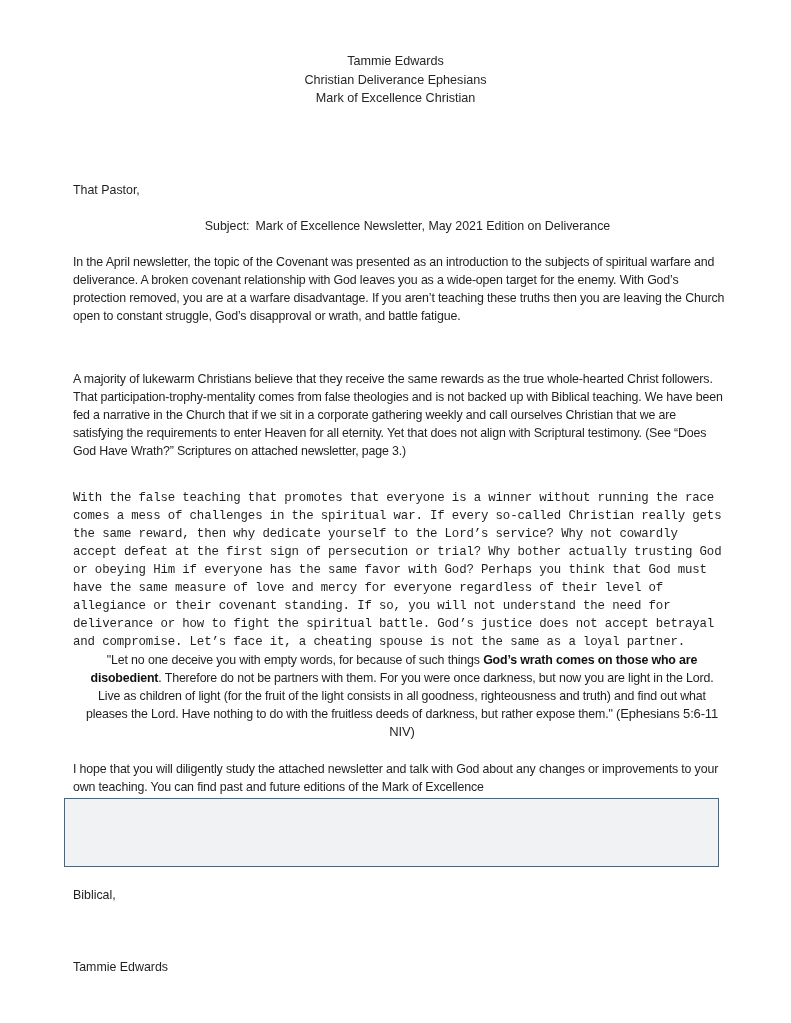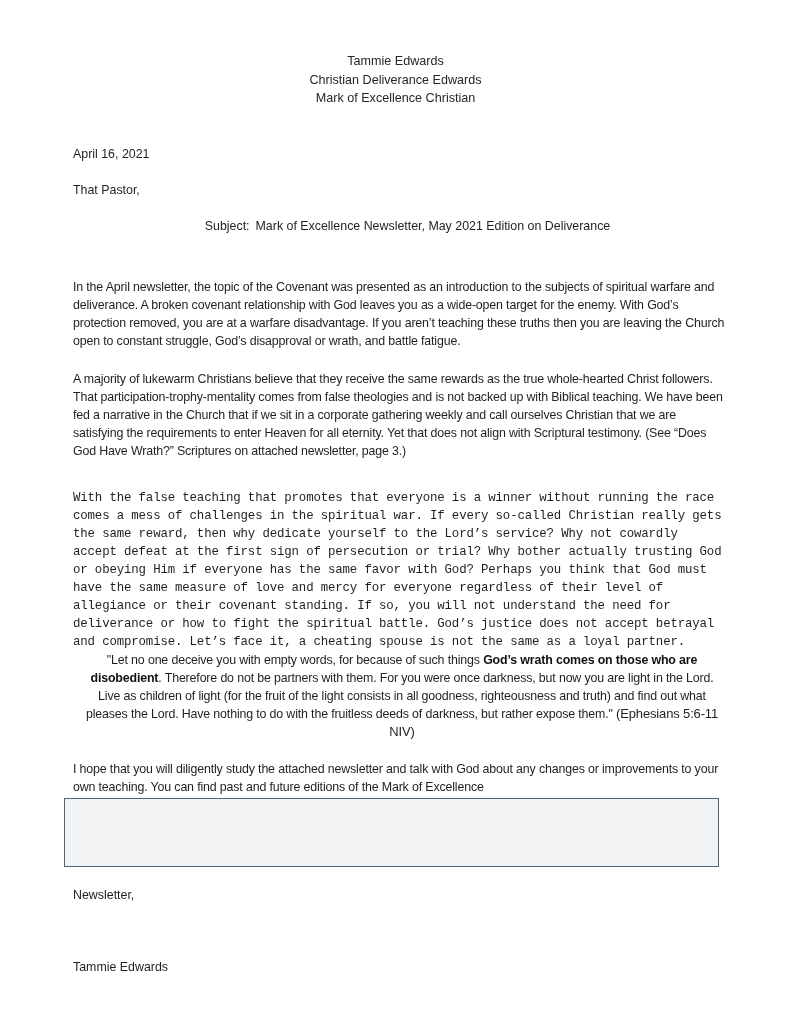--- a/index.html
+++ b/index.html
@@ -42,21 +42,21 @@
     .salutation { top: 181px; }
     .subject {
       position: absolute;
       top: 217px;
       left: 12px;
       width: 791px;
       text-align: center;
       box-sizing: border-box;
     }
     .subject .label { margin-right: 6px; }
-    .p1 { top: 253px; margin-top: 25px; }
+    .p1 { top: 253px; }
     .p2 { top: 370px; }
     .p3 { top: 489px; font-family: Liberation Mono, monospace; }
     .para {
       text-align: left;
       letter-spacing: -0.15px;
       word-spacing: 0px;
     }
     .quote {
       position: absolute;
       top: 651px;
@@ -81,25 +81,24 @@
     .closing { top: 886px; }
     .signature { top: 958px; }
   </style>
 </head>
 <body>
 
 <div class="page">
 
   <div class="letterhead">
     <div>Tammie Edwards</div>
-    <div>Christian Deliverance Edwards</div>
+    <div>Christian Deliverance Ephesians</div>
     <div>Mark of Excellence Christian</div>
   </div>
 
-  <div class="block date">April 16, 2021</div>
 
   <div class="block salutation">That Pastor,</div>
 
   <div class="subject">
     <span class="label">Subject:</span><span>Mark of Excellence Newsletter, May 2021 Edition on Deliverance</span>
   </div>
 
   <div class="block para p1">In the April newsletter, the topic of the Covenant was presented as an introduction to the subjects of spiritual warfare and deliverance.  A broken covenant relationship with God leaves you as a wide-open target for the enemy. With God’s protection removed,  you are at a warfare disadvantage.  If you aren’t teaching these truths then you are leaving the Church open to constant struggle, God’s disapproval or wrath,  and battle fatigue.</div>
 
   <div class="block para p2">A majority of lukewarm  Christians believe that they receive the same rewards as the true whole-hearted Christ followers.  That participation-trophy-mentality  comes from false theologies and is not backed up with Biblical teaching.  We have been fed a narrative in the Church that if we sit in a corporate gathering weekly and call ourselves Christian that we are satisfying the requirements to enter Heaven for all eternity.  Yet that does not align with Scriptural testimony.   (See “Does God Have Wrath?” Scriptures  on attached newsletter, page 3.)</div>
@@ -107,17 +106,17 @@
   <div class="block para p3">With the false teaching that promotes that everyone is a winner without  running the race comes a mess of challenges in the spiritual war.  If every so-called Christian really gets the same reward, then why dedicate yourself to the Lord’s service?  Why not cowardly accept defeat at the first sign of persecution or trial? Why bother  actually trusting God or obeying Him if everyone has the same favor with God? Perhaps you think that God must have the same measure of love and mercy for everyone regardless of their level of allegiance or their covenant standing.  If so, you will not understand the need for deliverance or how to fight the spiritual battle.  God’s justice does not accept betrayal and compromise.   Let’s face it, a cheating spouse is not the same as a loyal partner.</div>
 
   <div class="quote">
     <span>"Let no one deceive you with empty  words, for because of such things </span><b>God’s wrath comes on those who are disobedient</b><span>. Therefore do not be partners with them. For you were once darkness, but  now you are light in the  Lord. Live as children of light (for the fruit of the light consists in all goodness, righteousness and truth)  and find out what pleases the Lord. Have nothing to do with the fruitless deeds of darkness, but rather expose them." </span><span class="ref">(Ephesians 5:6-11 NIV)</span>
   </div>
 
   <div class="block para p4">I hope that you will diligently study the attached newsletter and talk with God  about any changes or improvements  to your own teaching.  You can find past and future editions of the Mark of Excellence</div>
 
   <div class="redacted-box" style="background: rgb(241, 242, 244); border-color: rgb(78, 100, 121);"></div>
 
-  <div class="block closing">Newsletter,</div>
+  <div class="block closing">Biblical,</div>
 
   <div class="block signature">Tammie Edwards</div>
 
 </div>
 
 </body></html>

